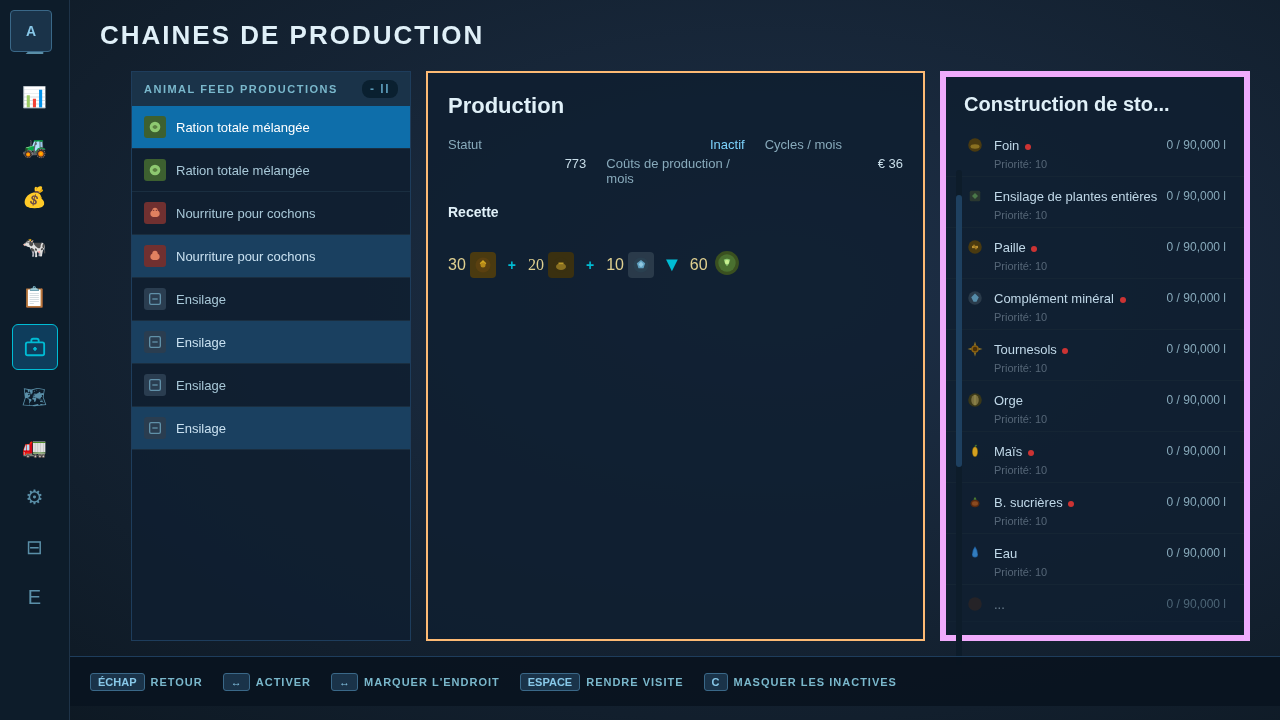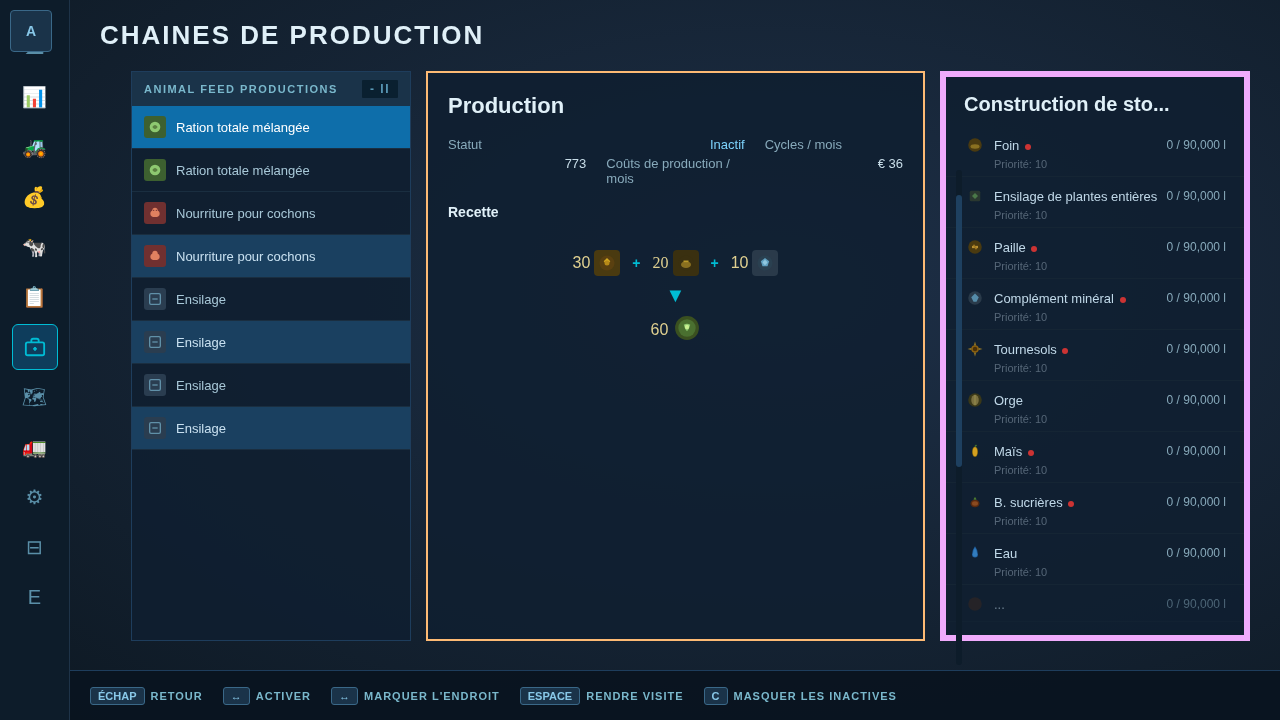--- a/index.html
+++ b/index.html
@@ -173,21 +173,21 @@
 
     .recipe-title {
       font-size: 14px;
       font-weight: 700;
       color: #e0f0f8;
       margin-bottom: 20px;
     }
 
     .recipe-area {
       display: flex;
-      flex-direction: column;
+      flex-direction: row;
       align-items: center;
       gap: 8px;
       margin-top: 30px;
     }
 
     .recipe-inputs {
       display: flex;
       align-items: center;
       gap: 8px;
       font-size: 15px;
@@ -302,21 +302,21 @@
       height: 6px;
       border-radius: 50%;
       background: #cc3333;
       display: inline-block;
       margin-left: 2px;
     }
 
     
     .bottom-toolbar {
       position: absolute;
-      bottom: 0;
+      bottom: 14px;
       left: 70px;
       right: 0;
       height: 50px;
       background: rgba(10, 20, 32, 0.95);
       border-top: 1px solid #1e3d5c;
       display: flex;
       align-items: center;
       padding: 0 20px;
       gap: 20px;
       z-index: 10;
@@ -400,21 +400,21 @@
 </div>
 
 <div class="main-content">
   <h1 class="page-title">CHAINES DE PRODUCTION</h1>
 
   <div class="content-area">
 
     <div class="chain-panel">
       <div class="chain-header">
         <span>ANIMAL FEED PRODUCTIONS</span>
-        <span style="background:#0a2030;padding:2px 8px;border-radius:1px;color:#5a9ab8;font-size:12px;">
+        <span style="background:#0a2030;padding:2px 8px;border-radius:8px;color:#5a9ab8;font-size:12px;">
           - <span>II</span>
         </span>
       </div>
       <ul class="chain-list">
 
         <li class="chain-item selected">
           <div class="chain-icon feed">
             <svg width="16" height="16" viewBox="0 0 24 24" fill="#8dc870">
                 <circle cx="12" cy="12" r="8"></circle>
                 <path d="M8 12 Q12 6 16 12 Q12 18 8 12Z" fill="#5a8040"></path>

